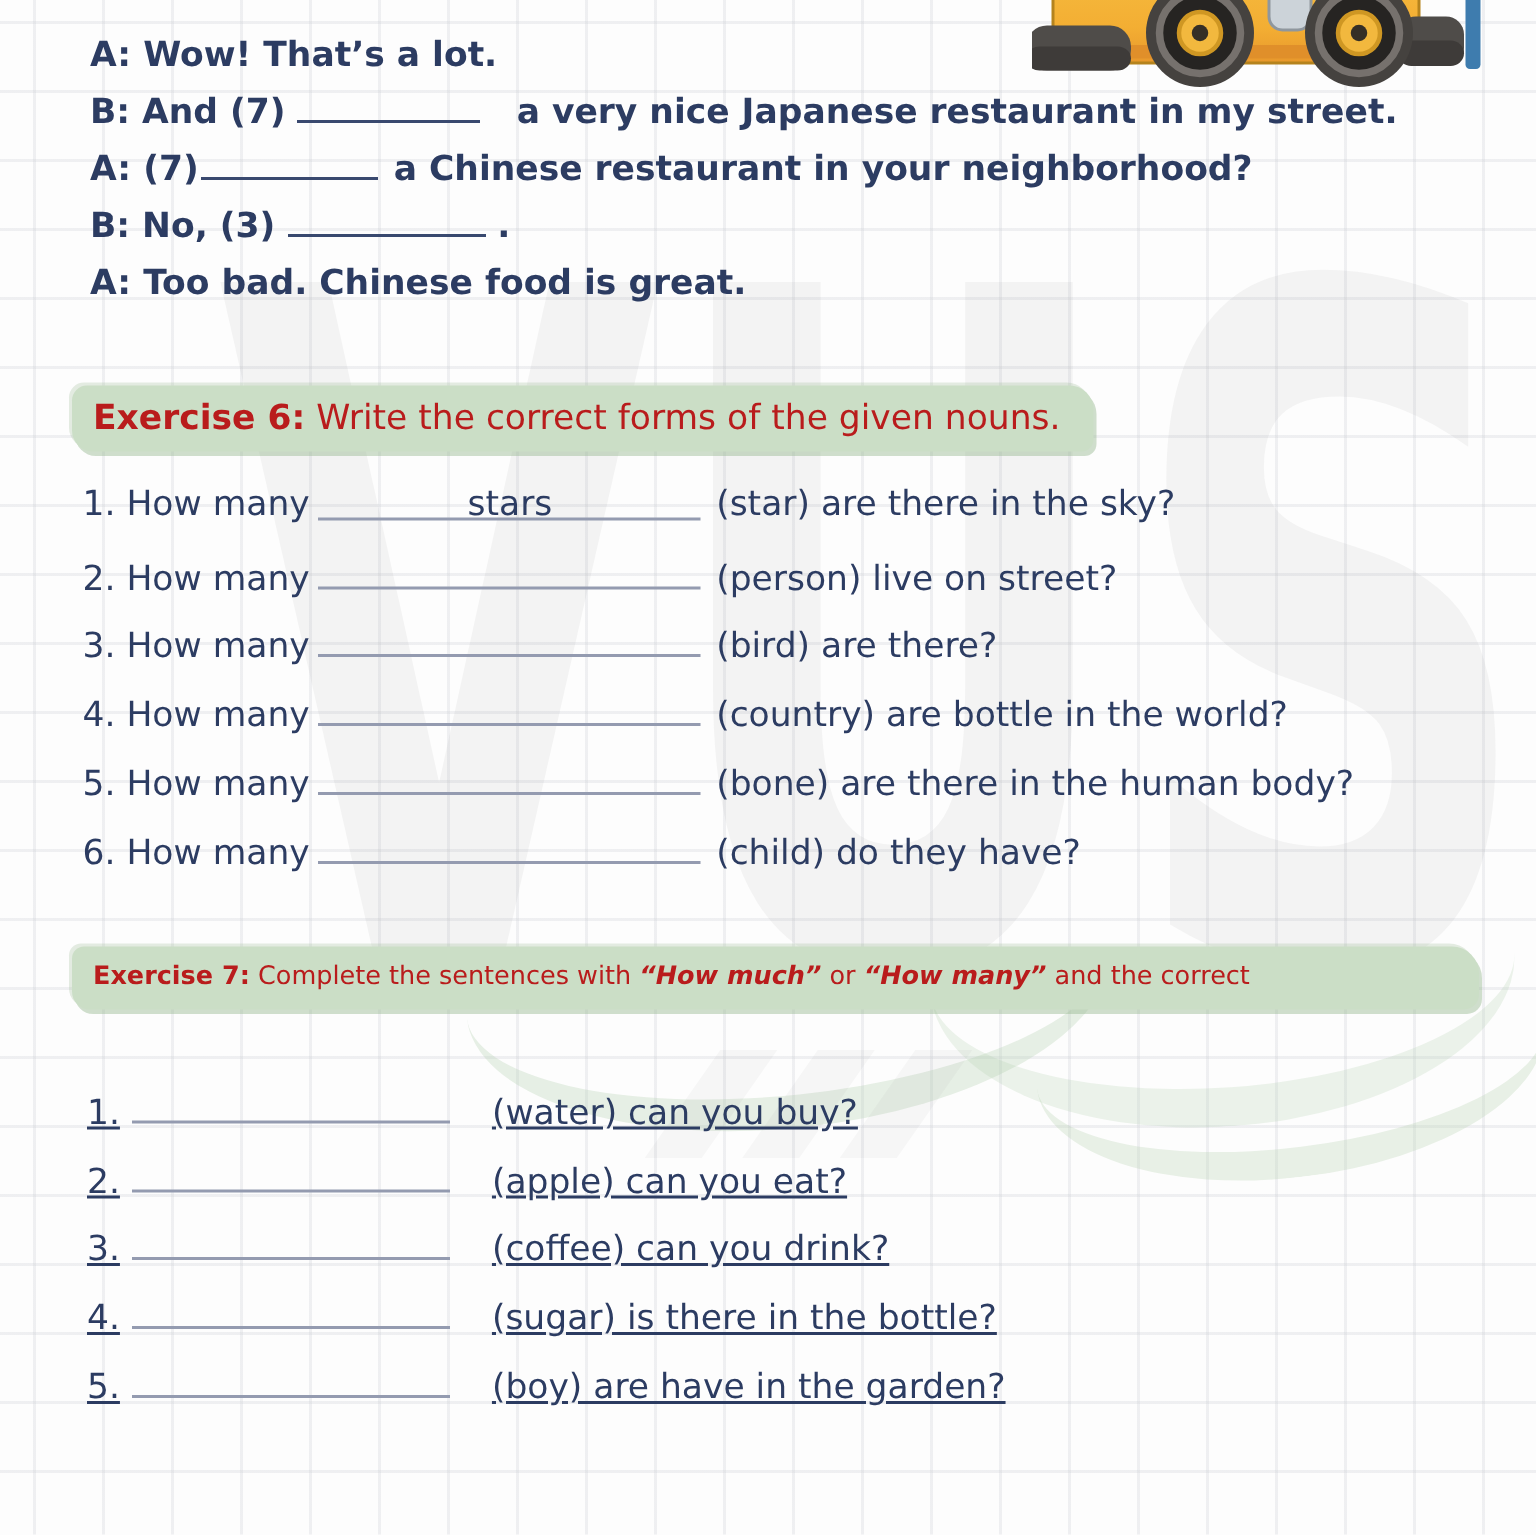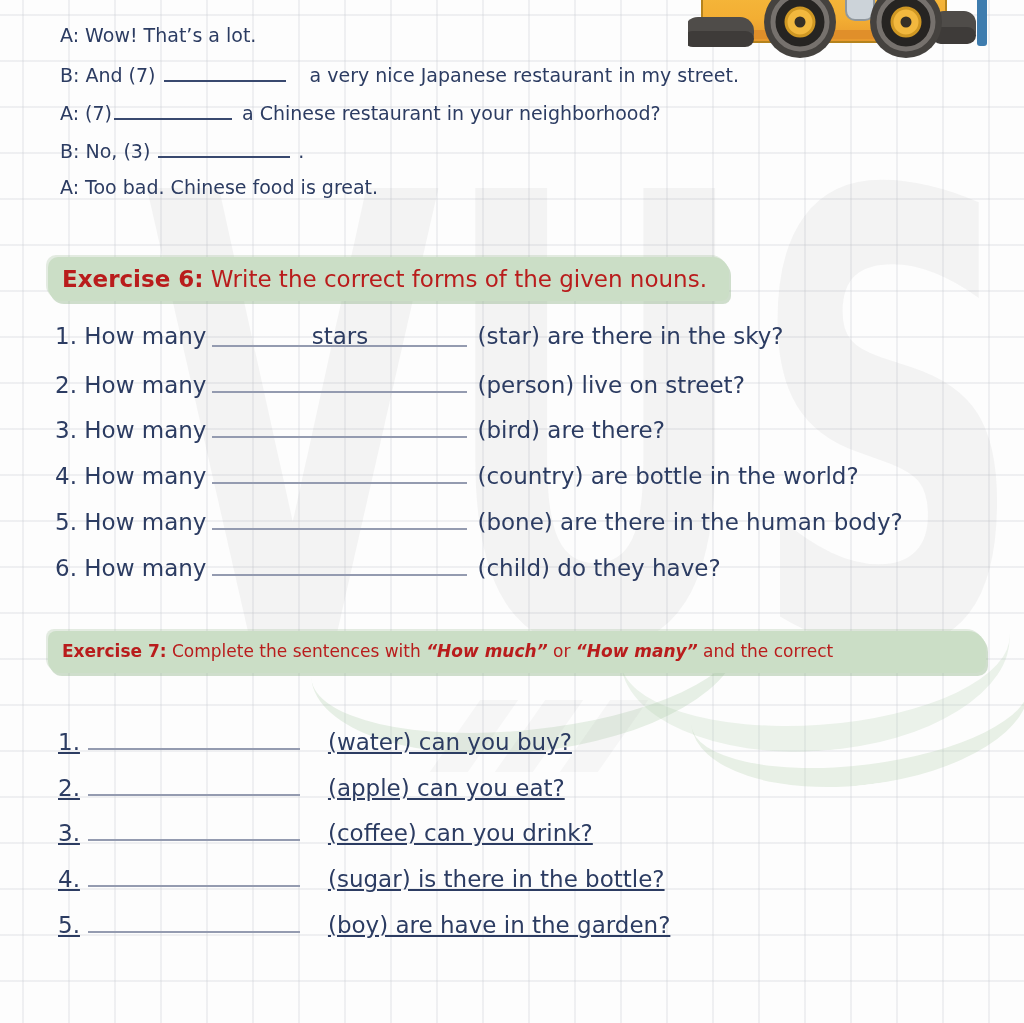--- a/index.html
+++ b/index.html
@@ -16,21 +16,21 @@
   #wm-svg{position:absolute;left:0;top:0;z-index:0;}
   .swoosh{position:absolute;border-radius:50%;z-index:0;}
   .sw1{left:310px;top:560px;width:430px;height:170px;border-bottom:22px solid rgba(173,203,168,.28);transform:rotate(-6deg);}
   .sw2{left:620px;top:545px;width:390px;height:180px;border-bottom:26px solid rgba(173,203,168,.22);transform:rotate(-4deg);}
   .sw3{left:690px;top:625px;width:340px;height:140px;border-bottom:20px solid rgba(173,203,168,.26);transform:rotate(-7deg);}
   .stripe{position:absolute;width:38px;height:72px;background:rgba(120,120,125,.055);transform:skewX(-35deg);z-index:0;}
   .st1{left:455px;top:700px;} .st2{left:520px;top:700px;} .st3{left:585px;top:700px;}
   
   .content{position:absolute;inset:0;z-index:1;}
   
-  .dlg-line{position:absolute;left:60px;font-size:19px;white-space:nowrap;}
+  .dlg-line{position:absolute;left:60px;font-size:23px;white-space:nowrap;font-weight:bold;}
   #dialogue .dlg-line:nth-child(1){top:24px;}
   #dialogue .dlg-line:nth-child(2){top:62px;}
   #dialogue .dlg-line:nth-child(3){top:100px;}
   #dialogue .dlg-line:nth-child(4){top:138px;}
   #dialogue .dlg-line:nth-child(5){top:176px;}
   .blank{display:inline-block;border-bottom:2px solid #39496f;height:18px;vertical-align:baseline;}
   .dlg-blank-1{width:122px;margin:0 24px 0 8px;}
   .dlg-blank-2{width:118px;margin:0 10px 0 2px;}
   .dlg-blank-3{width:132px;margin:0 8px 0 8px;}
   

